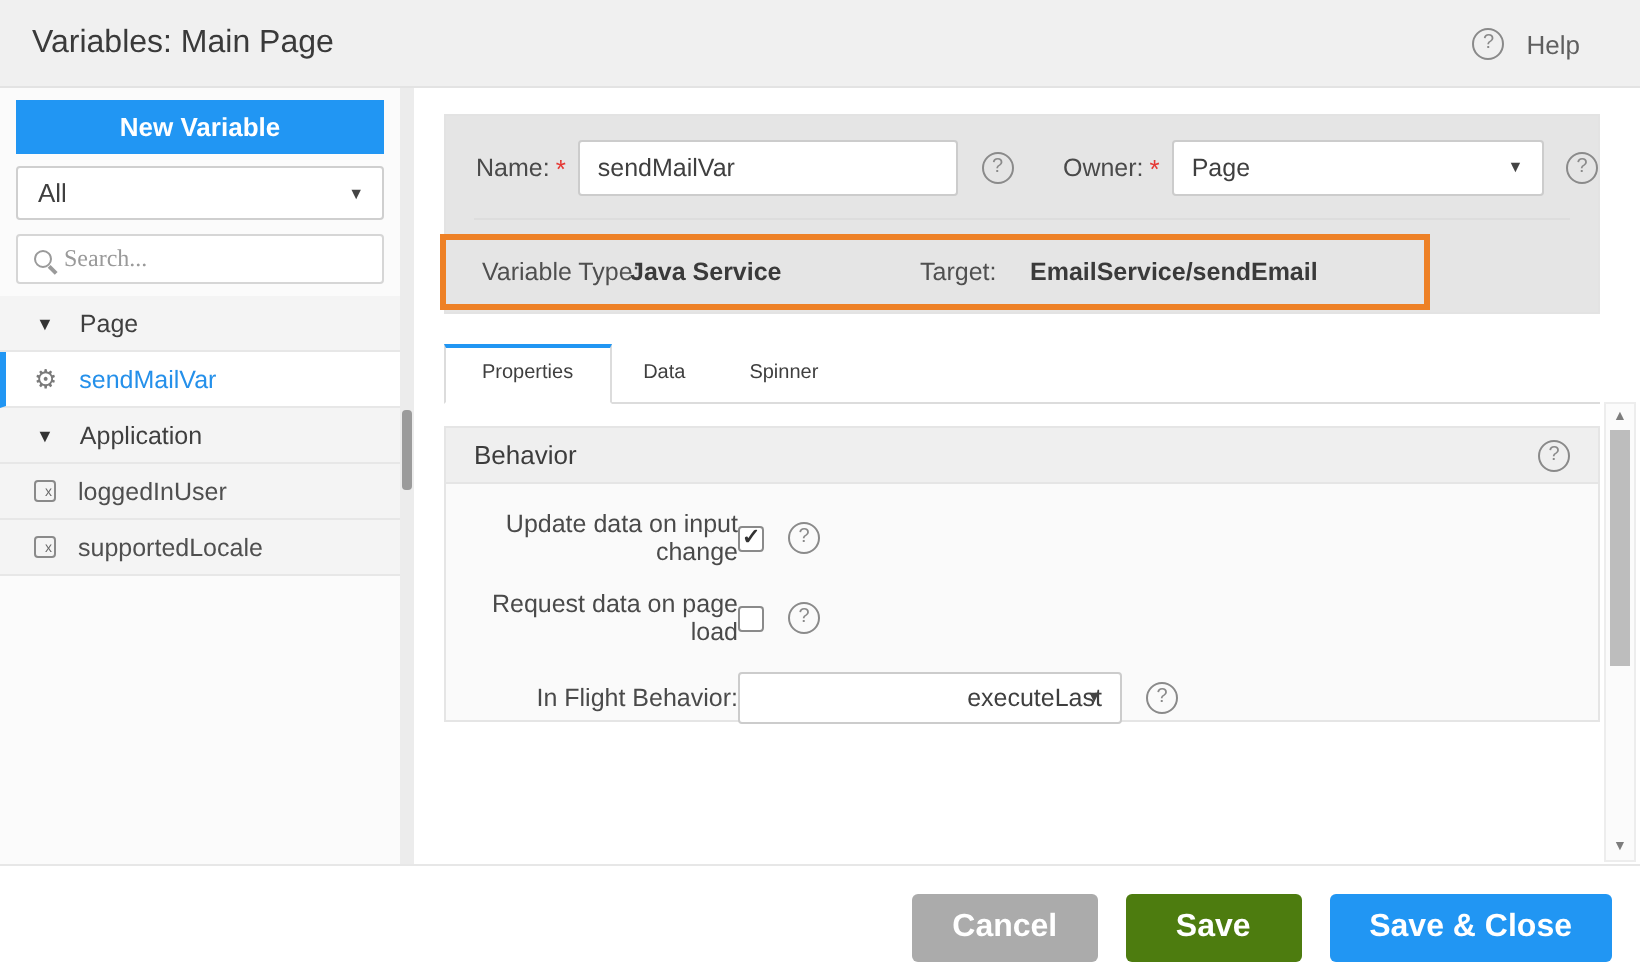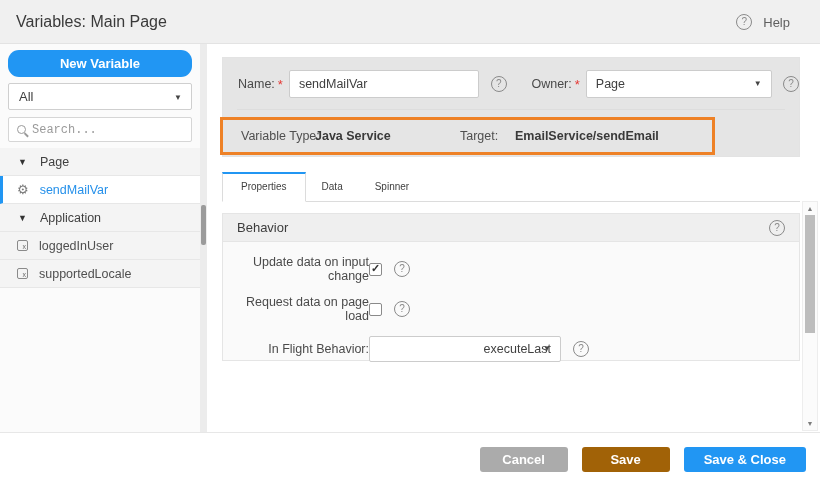--- a/index.html
+++ b/index.html
@@ -12,30 +12,30 @@
   .hdr-title { position:absolute; left:16px; top:0; line-height:44px; font-size:16px; color:#3a3a3a; }
   .hdr-help { position:absolute; right:30px; top:0; height:44px; display:flex; align-items:center; gap:11px; color:#5f5f5f; cursor:pointer; }
 
   .qicon { width:16px; height:16px; border:1px solid #8a8a8a; border-radius:50%; color:#8a8a8a;
            font-size:10px; line-height:14px; text-align:center; display:inline-block; flex-shrink:0; }
   .qicon::after { content:"?"; }
 
   
   .sidebar { position:absolute; left:0; top:44px; width:200px; height:388px; background:#fbfbfb; }
   .sb-btn { position:absolute; left:8px; top:6px; width:184px; height:27px; background:#2196f3; color:#fff;
-            font-weight:700; font-size:13px; text-align:center; line-height:27px; border-radius:11px; cursor:pointer; }
+            font-weight:700; font-size:13px; text-align:center; line-height:27px; border-radius:0; cursor:pointer; }
   .sb-select { position:absolute; left:8px; top:39px; width:184px; height:27px; background:#fff; border:1px solid #cfcfcf;
                border-radius:2px; line-height:25px; padding:0 10px; color:#3f3f3f; cursor:pointer; }
   .sb-select .caret, .fld-select .caret { position:absolute; right:9px; top:50%; transform:translateY(-50%); font-size:8px; color:#444; }
   .sb-search { position:absolute; left:8px; top:73px; width:184px; height:25px; background:#fff; border:1px solid #d6d6d6;
                border-radius:2px; display:flex; align-items:center; padding:0 8px; gap:6px; }
   .mag { width:9px; height:9px; border:1.5px solid #9a9a9a; border-radius:50%; position:relative; flex-shrink:0; }
   .mag::after { content:""; position:absolute; width:5px; height:1.5px; background:#9a9a9a; right:-4px; bottom:-2px; transform:rotate(45deg); }
   .sb-search input { border:none; outline:none; background:transparent; width:140px; font-size:12px; color:#3f3f3f;
-                     font-family:Liberation Mono, monospace; }
+                     font-family:Liberation Serif, serif; }
   .sb-search input::placeholder { color:#9a9a9a; }
 
   .tree { position:absolute; left:0; top:104px; width:200px; }
   .trow { height:28px; display:flex; align-items:center; padding-left:18px; background:#f4f4f4;
           border-bottom:1px solid #e7e7e7; cursor:pointer; }
   .trow .expander { font-size:9px; color:#333; margin-right:13px; }
   .trow.item { padding-left:17px; color:#4f4f4f; }
   .trow.item.selected { background:#fff; border-left:3px solid #2196f3; padding-left:14px; }
   .trow.item.selected .tlabel { color:#2590ea; }
   .gear { font-size:13px; color:#7a7a7a; margin-right:11px; line-height:1; }
@@ -94,24 +94,24 @@
   .prow .qicon { margin-left:12px; cursor:pointer; }
 
   .vscroll { position:absolute; left:595px; top:157px; width:16px; height:230px; background:#fbfbfb; border:1px solid #ededed; }
   .varrow { position:absolute; left:0; width:14px; text-align:center; font-size:7px; color:#7d7d7d; cursor:pointer; }
   .varrow.up { top:3px; } .varrow.down { bottom:3px; }
   .vthumb { position:absolute; left:2px; top:13px; width:10px; height:118px; background:#bdbdbd; cursor:grab; }
 
   
   .footer { position:absolute; left:0; top:432px; width:820px; height:55px; background:#fff; border-top:1px solid #e7e7e7; }
   .fbtns { position:absolute; right:14px; top:14px; display:flex; gap:14px; }
-  .btn { height:25px; min-width:88px; padding:0 20px; border:none; border-radius:3px; color:#fff; font-size:13px;
+  .btn { height:34px; min-width:88px; padding:0 20px; border:none; border-radius:3px; color:#fff; font-size:16px;
          font-weight:700; line-height:26px; text-align:center; cursor:pointer; font-family:"Liberation Sans", sans-serif; }
   .btn-cancel { background:#ababab; }
-  .btn-save { background:#a16207; }
+  .btn-save { background:#4d7c0f; }
   .btn-savec { background:#2196f3; }
 </style>
 </head>
 <body>
 
 <div class="app">
 
   <div class="hdr">
     <div class="hdr-title">Variables: Main Page</div>
     <div class="hdr-help">

